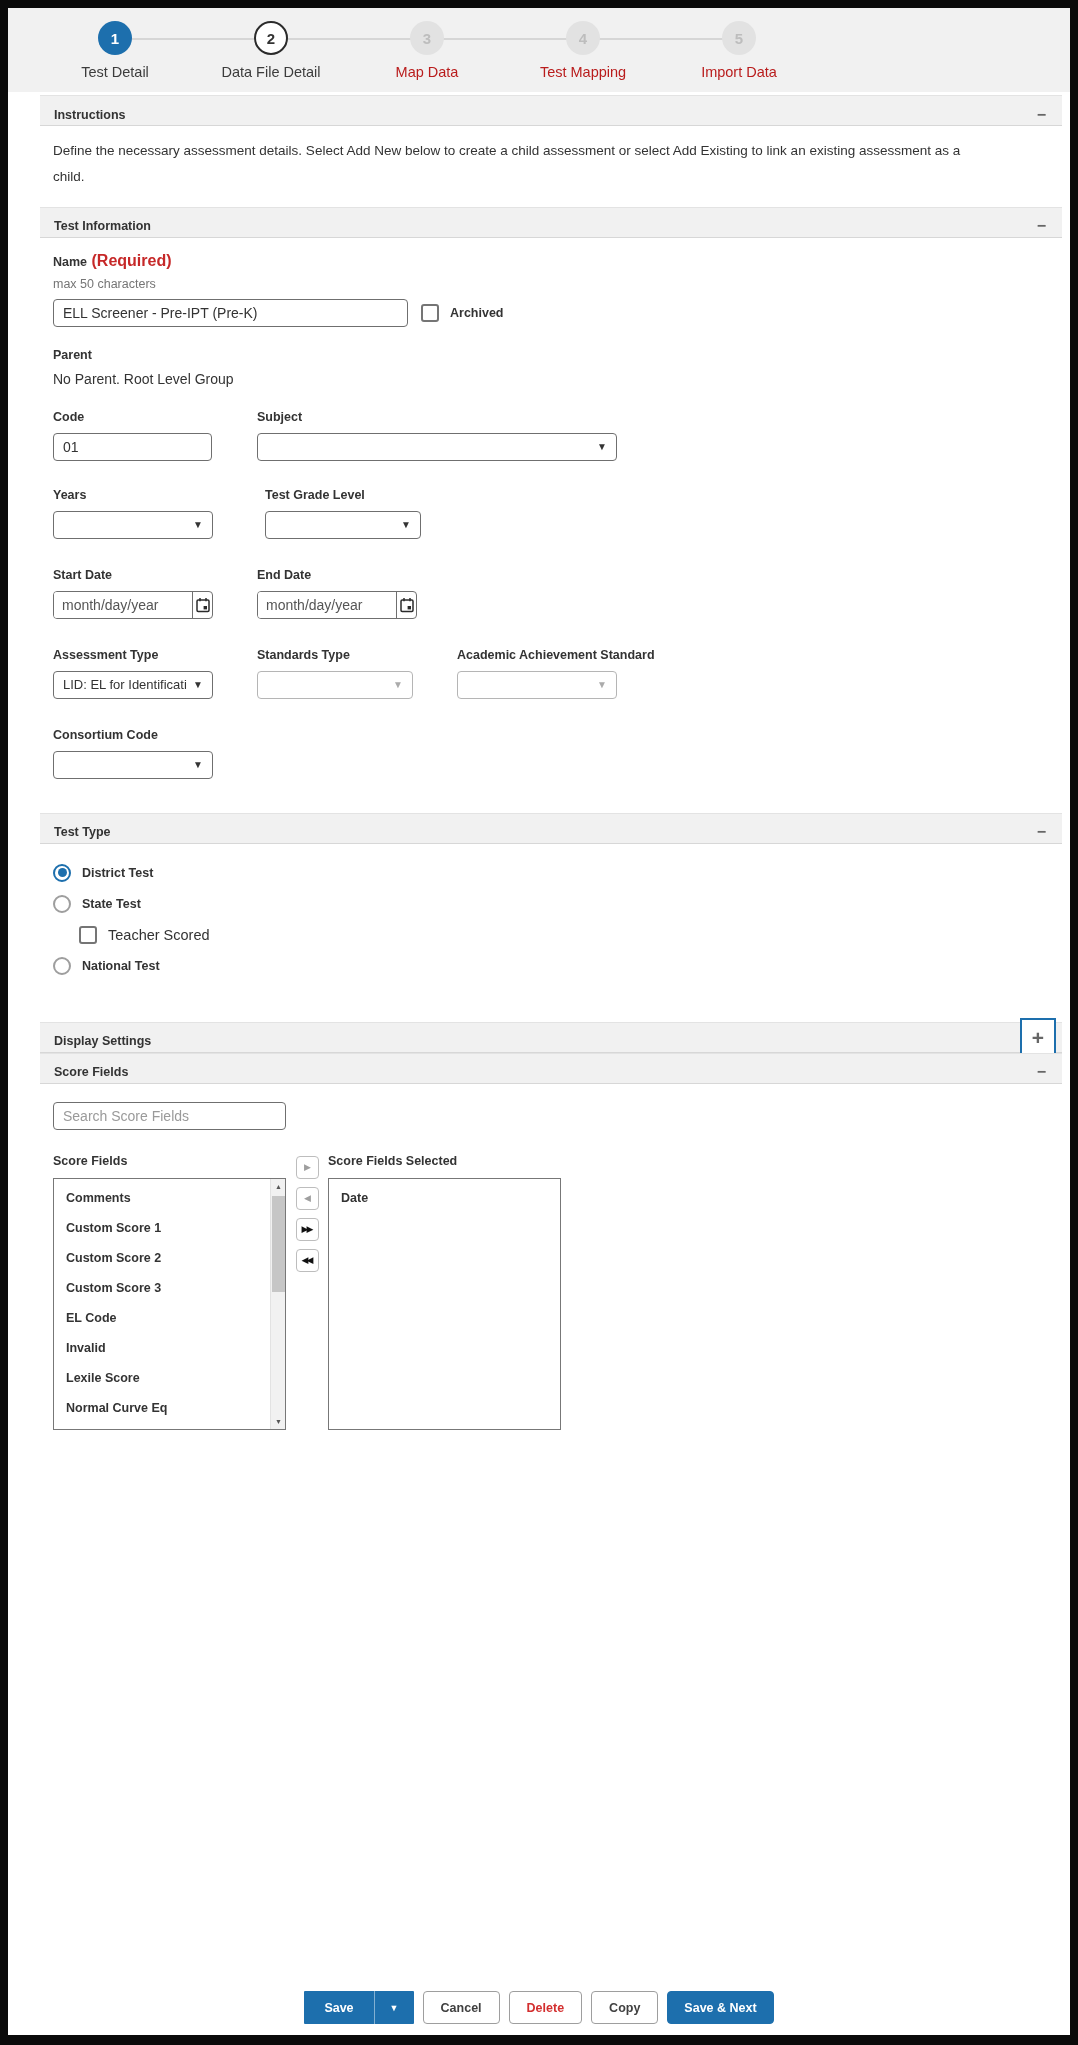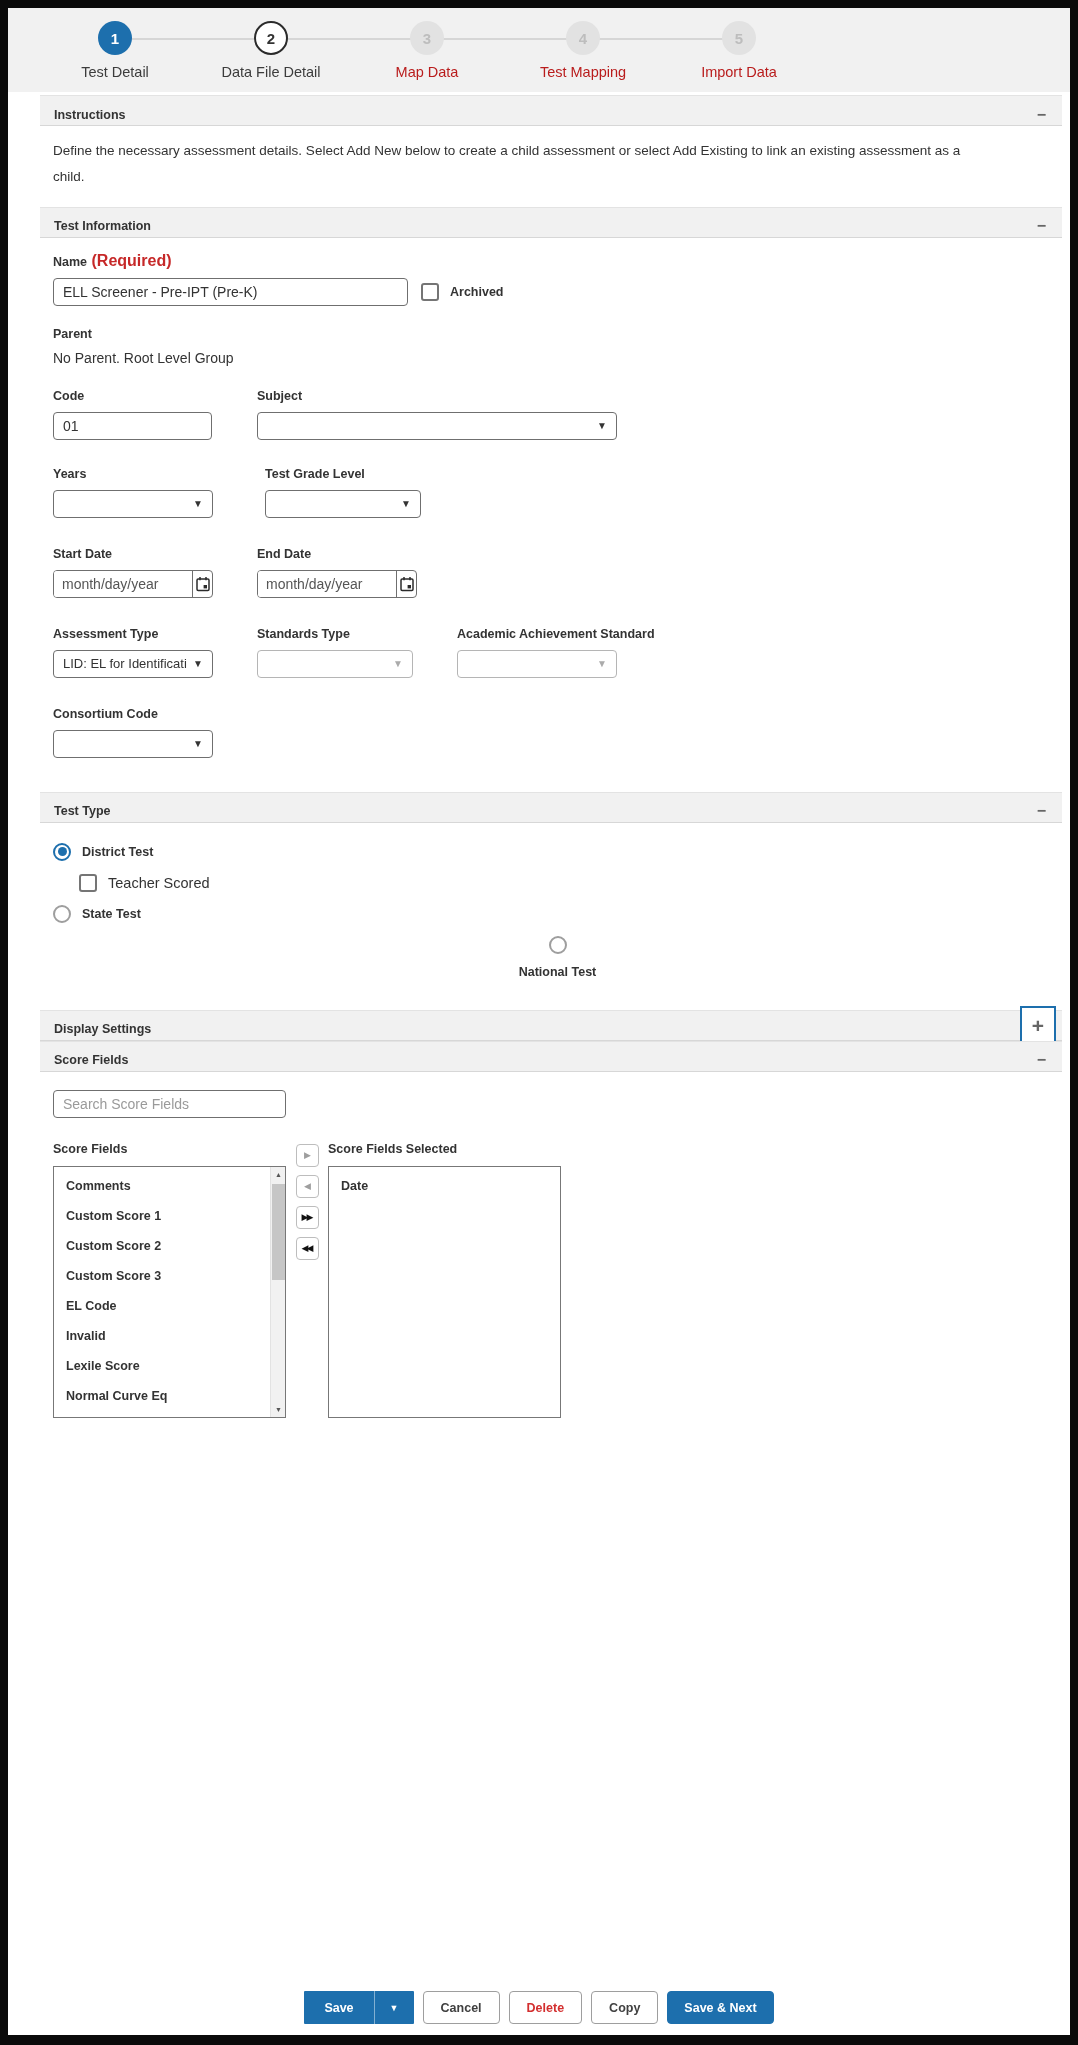--- a/index.html
+++ b/index.html
@@ -154,20 +154,21 @@
       <div class="sec-header">
         <span class="sec-title">Test Information</span>
         <span class="collapse-btn">−</span>
       </div>
       <div class="sec-body">
 
         <div>
           <span class="f-label">Name</span>
           <span class="f-required">(Required)</span>
         </div>
+        <div class="f-hint">max 50 characters</div>
         <div class="row" style="margin-top:8px; align-items:center;">
           <input type="text" class="t-input name-input" value="ELL Screener - Pre-IPT (Pre-K)" style="">
           <div class="opt-row" style="margin:0 0 0 13px;">
             <span class="checkbox"></span>
             <span class="opt-label">Archived</span>
           </div>
         </div>
 
         <div style="margin-top:21px;">
           <div class="f-label">Parent</div>
@@ -272,29 +273,29 @@
 
       <div class="sec-header">
         <span class="sec-title">Test Type</span>
         <span class="collapse-btn">−</span>
       </div>
       <div class="sec-body" style="padding-top:20px;">
         <div class="opt-row">
           <span class="radio selected"></span>
           <span class="opt-label">District Test</span>
         </div>
+        <div class="opt-row">
+          <span class="radio"></span>
+          <span class="opt-label">State Test</span>
+        </div>
         <div class="opt-row indent">
           <span class="checkbox"></span>
           <span class="opt-label plain">Teacher Scored</span>
         </div>
-        <div class="opt-row">
-          <span class="radio"></span>
-          <span class="opt-label">State Test</span>
-        </div>
-        <div class="opt-row" style="margin-bottom:4px;flex-direction:column;">
+        <div class="opt-row" style="margin-bottom:20px;">
           <span class="radio"></span>
           <span class="opt-label">National Test</span>
         </div>
       </div>
 
       <div class="sec-header" style="margin-top:9px;">
         <span class="sec-title">Display Settings</span>
         <span class="expand-box">
           <span>+</span>
         </span>

